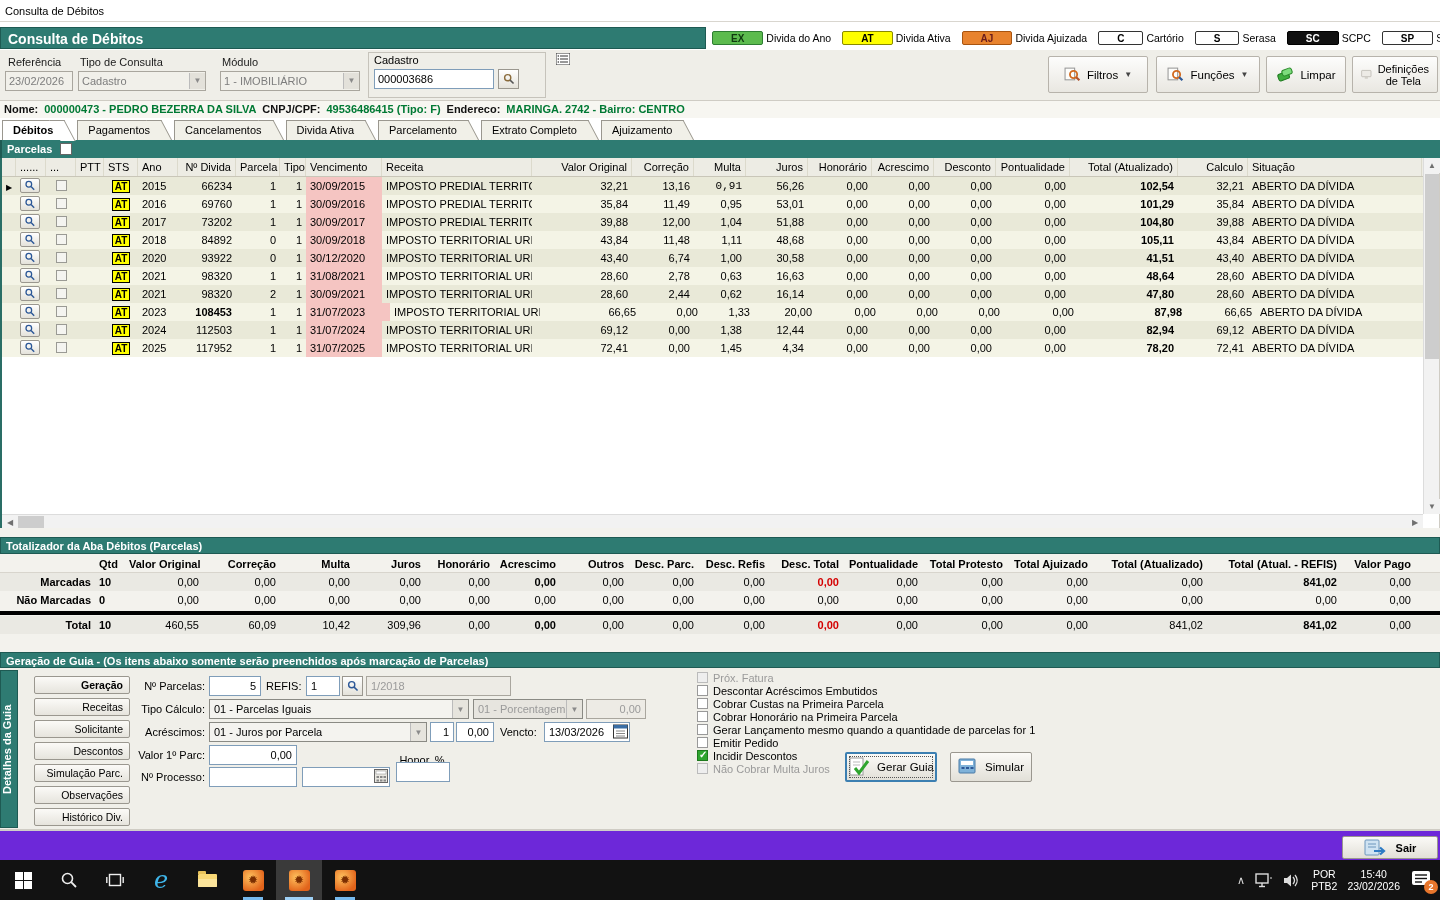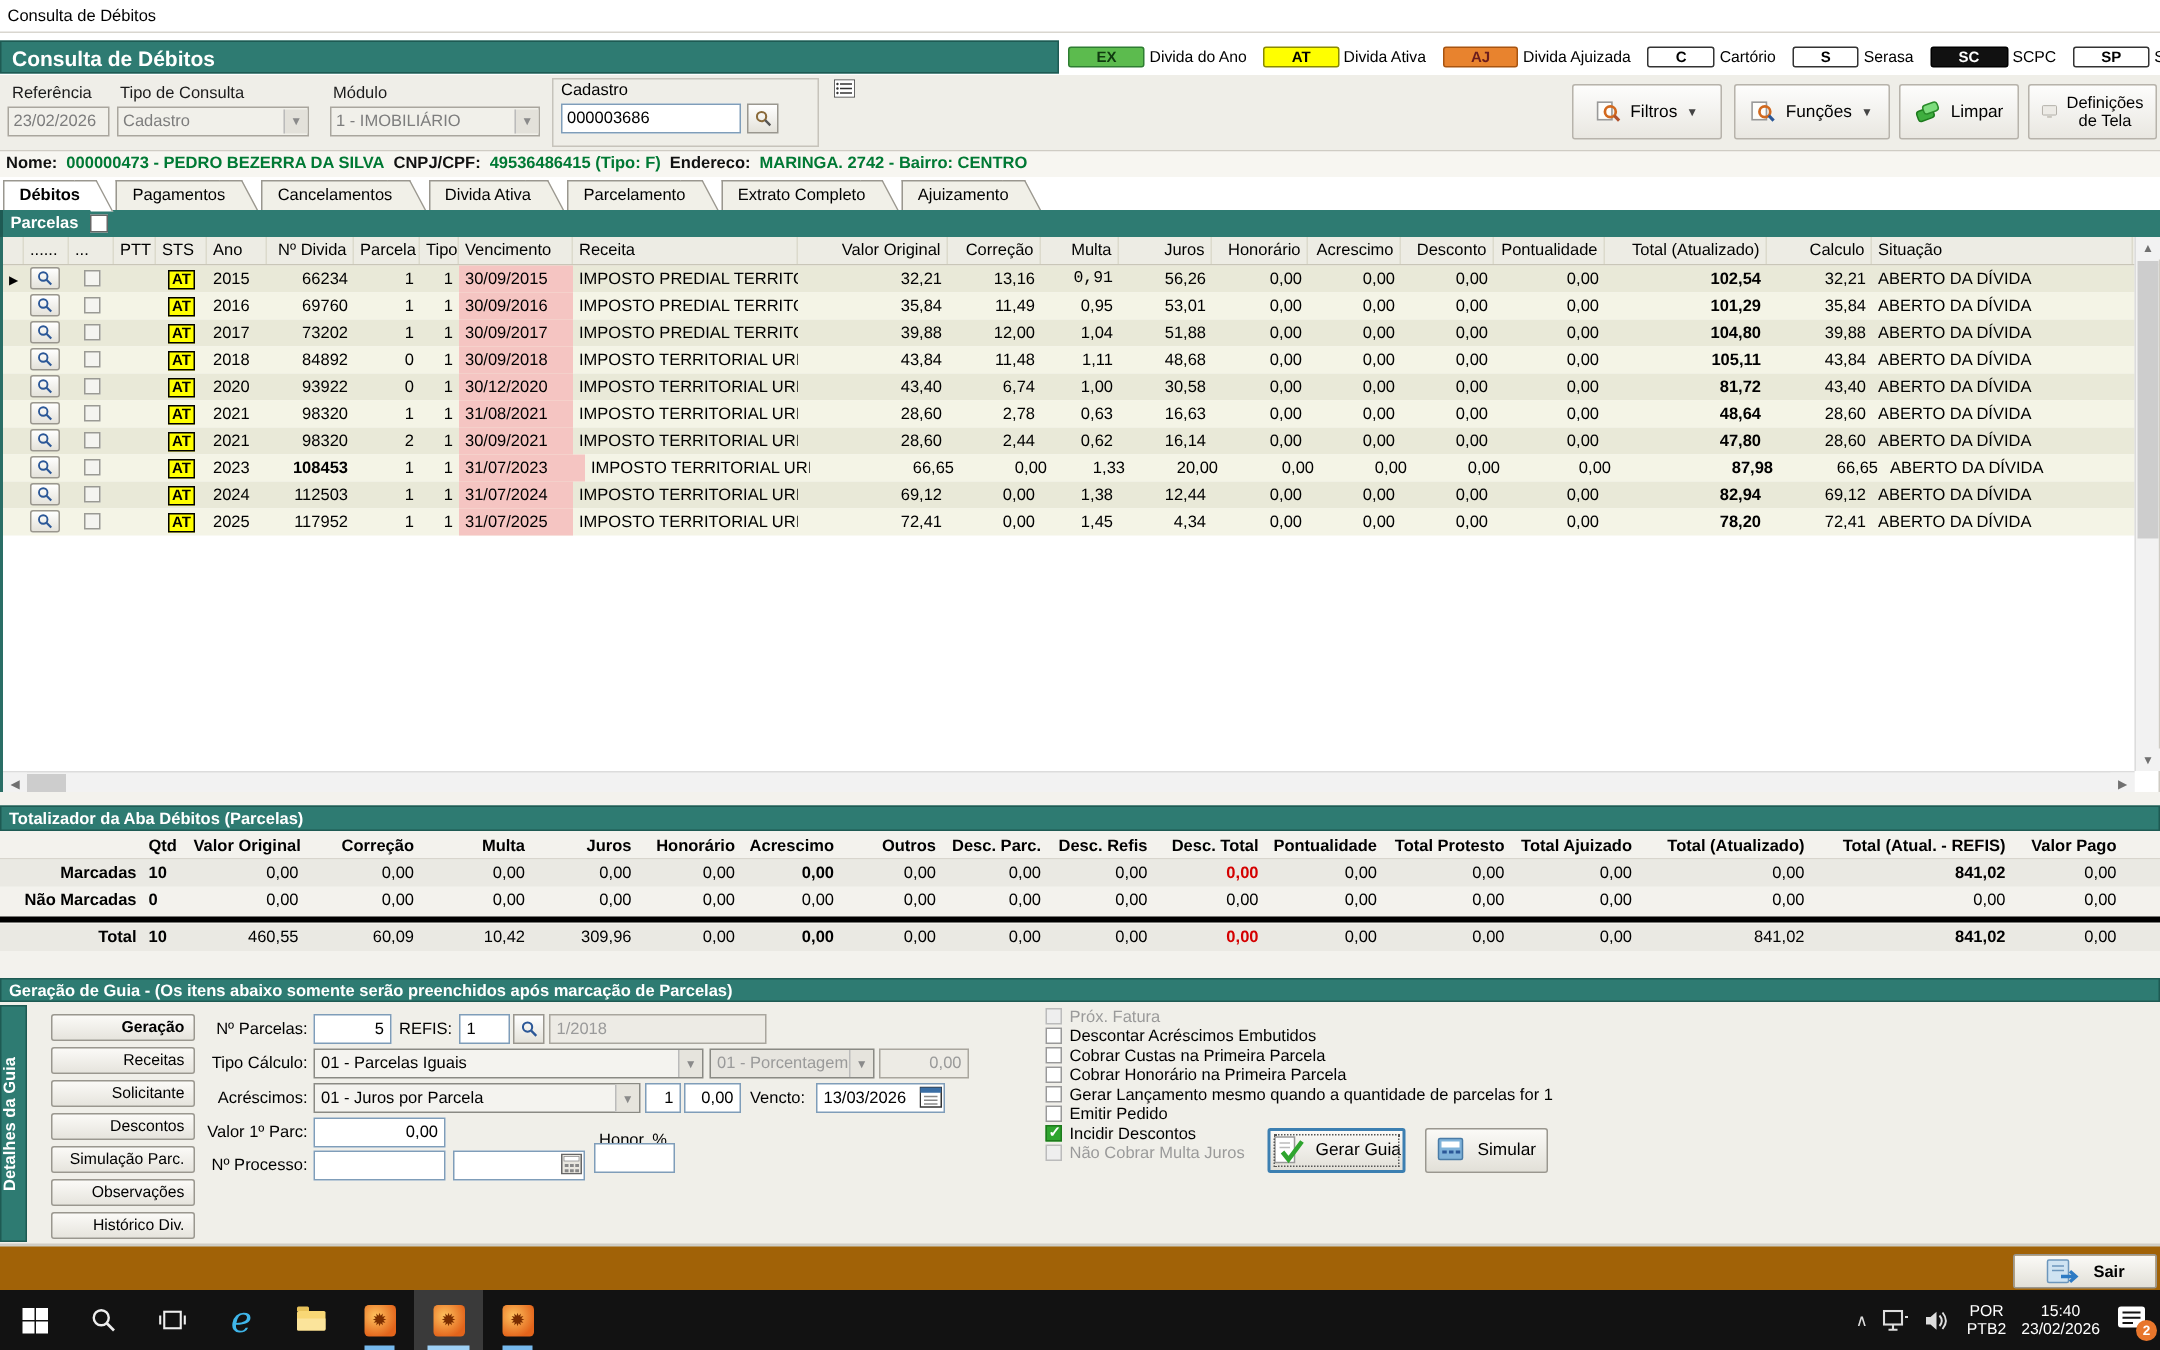--- a/index.html
+++ b/index.html
@@ -117,21 +117,21 @@
   .chk-row .cb2{width:11px;height:11px;border:1px solid #999;background:#fff}
   .chk-row.dis{color:#9a9a9a}
   .chk-row.dis .cb2{border-color:#bbb;background:#eee}
   .cb2.on{background:#2FA52F;border-color:#1d7a1d;position:relative}
   .cb2.on::after{content:"✓";position:absolute;left:1px;top:-2px;color:#fff;font-weight:bold;font-size:10px}
   .bigbtn{position:absolute;height:30px;background:linear-gradient(#fbfaf7,#e2e0d8);border:1px solid #9a978f;border-radius:2px;
     display:flex;align-items:center;justify-content:center;gap:7px;font-size:11.5px}
   .bigbtn.focus{border:2px solid #3C7FB1;outline:1px dotted #555;outline-offset:-5px}
 
   
-  #bottomstrip{top:830px;height:30px;background:#a16207;border-top:1px solid #cfcfc8}
+  #bottomstrip{top:830px;height:30px;background:#6d28d9;border-top:1px solid #cfcfc8}
   #sairbtn{position:absolute;right:2px;top:5px;width:96px;height:23px;background:linear-gradient(#fbfaf7,#e2e0d8);
     border:1px solid #9a978f;border-radius:2px;display:flex;align-items:center;justify-content:center;gap:8px;font-weight:bold}
 
   
   #taskbar{top:860px;height:40px;background:#121212;display:flex;align-items:stretch}
   .tb-cell{width:46px;display:flex;flex-direction:column;align-items:center;justify-content:center;position:relative}
   .tb-cell.active{background:#3a3a3a}
   .runline{position:absolute;bottom:0;left:13px;width:20px;height:3px;background:#76b9ed}
   .runline.bright{left:9px;width:28px;background:#9ed0f5}
   .win-logo{display:grid;grid-template-columns:8px 8px;grid-template-rows:8px 8px;gap:1px}
@@ -453,21 +453,21 @@
         <div class="gc venc-cell" style="width: 76px;">30/12/2020</div>
         <div class="gc" style="width: 150px;">IMPOSTO TERRITORIAL URI</div>
         <div class="gc al-r" style="width: 100px;">43,40</div>
         <div class="gc al-r" style="width: 62px;">6,74</div>
         <div class="gc al-r" style="width: 52px;">1,00</div>
         <div class="gc al-r" style="width: 62px;">30,58</div>
         <div class="gc al-r" style="width: 64px;">0,00</div>
         <div class="gc al-r" style="width: 62px;">0,00</div>
         <div class="gc al-r" style="width: 62px;">0,00</div>
         <div class="gc al-r" style="width: 74px;">0,00</div>
-        <div class="gc al-r total-cell" style="width: 108px;">81,72</div>
+        <div class="gc al-r total-cell" style="width: 108px;">41,51</div>
         <div class="gc al-r" style="width: 70px;">43,40</div>
         <div class="gc" style="width: 174px;">ABERTO DA DÍVIDA</div>
       </div>
       <div class="g-row" style="background: rgb(244, 244, 230);">
         <div class="gc al-c" style="width: 14px;"></div>
         <div class="gc al-c" style="width: 30px;">
           <span class="mag-btn">
             <svg width="12" height="11" viewBox="0 0 14 14">
               <circle cx="5.5" cy="5.5" r="3.6" fill="none" stroke="#2b5797" stroke-width="1.6"></circle>
               <line x1="8.3" y1="8.3" x2="12.3" y2="12.3" stroke="#2b5797" stroke-width="1.8"></line>

